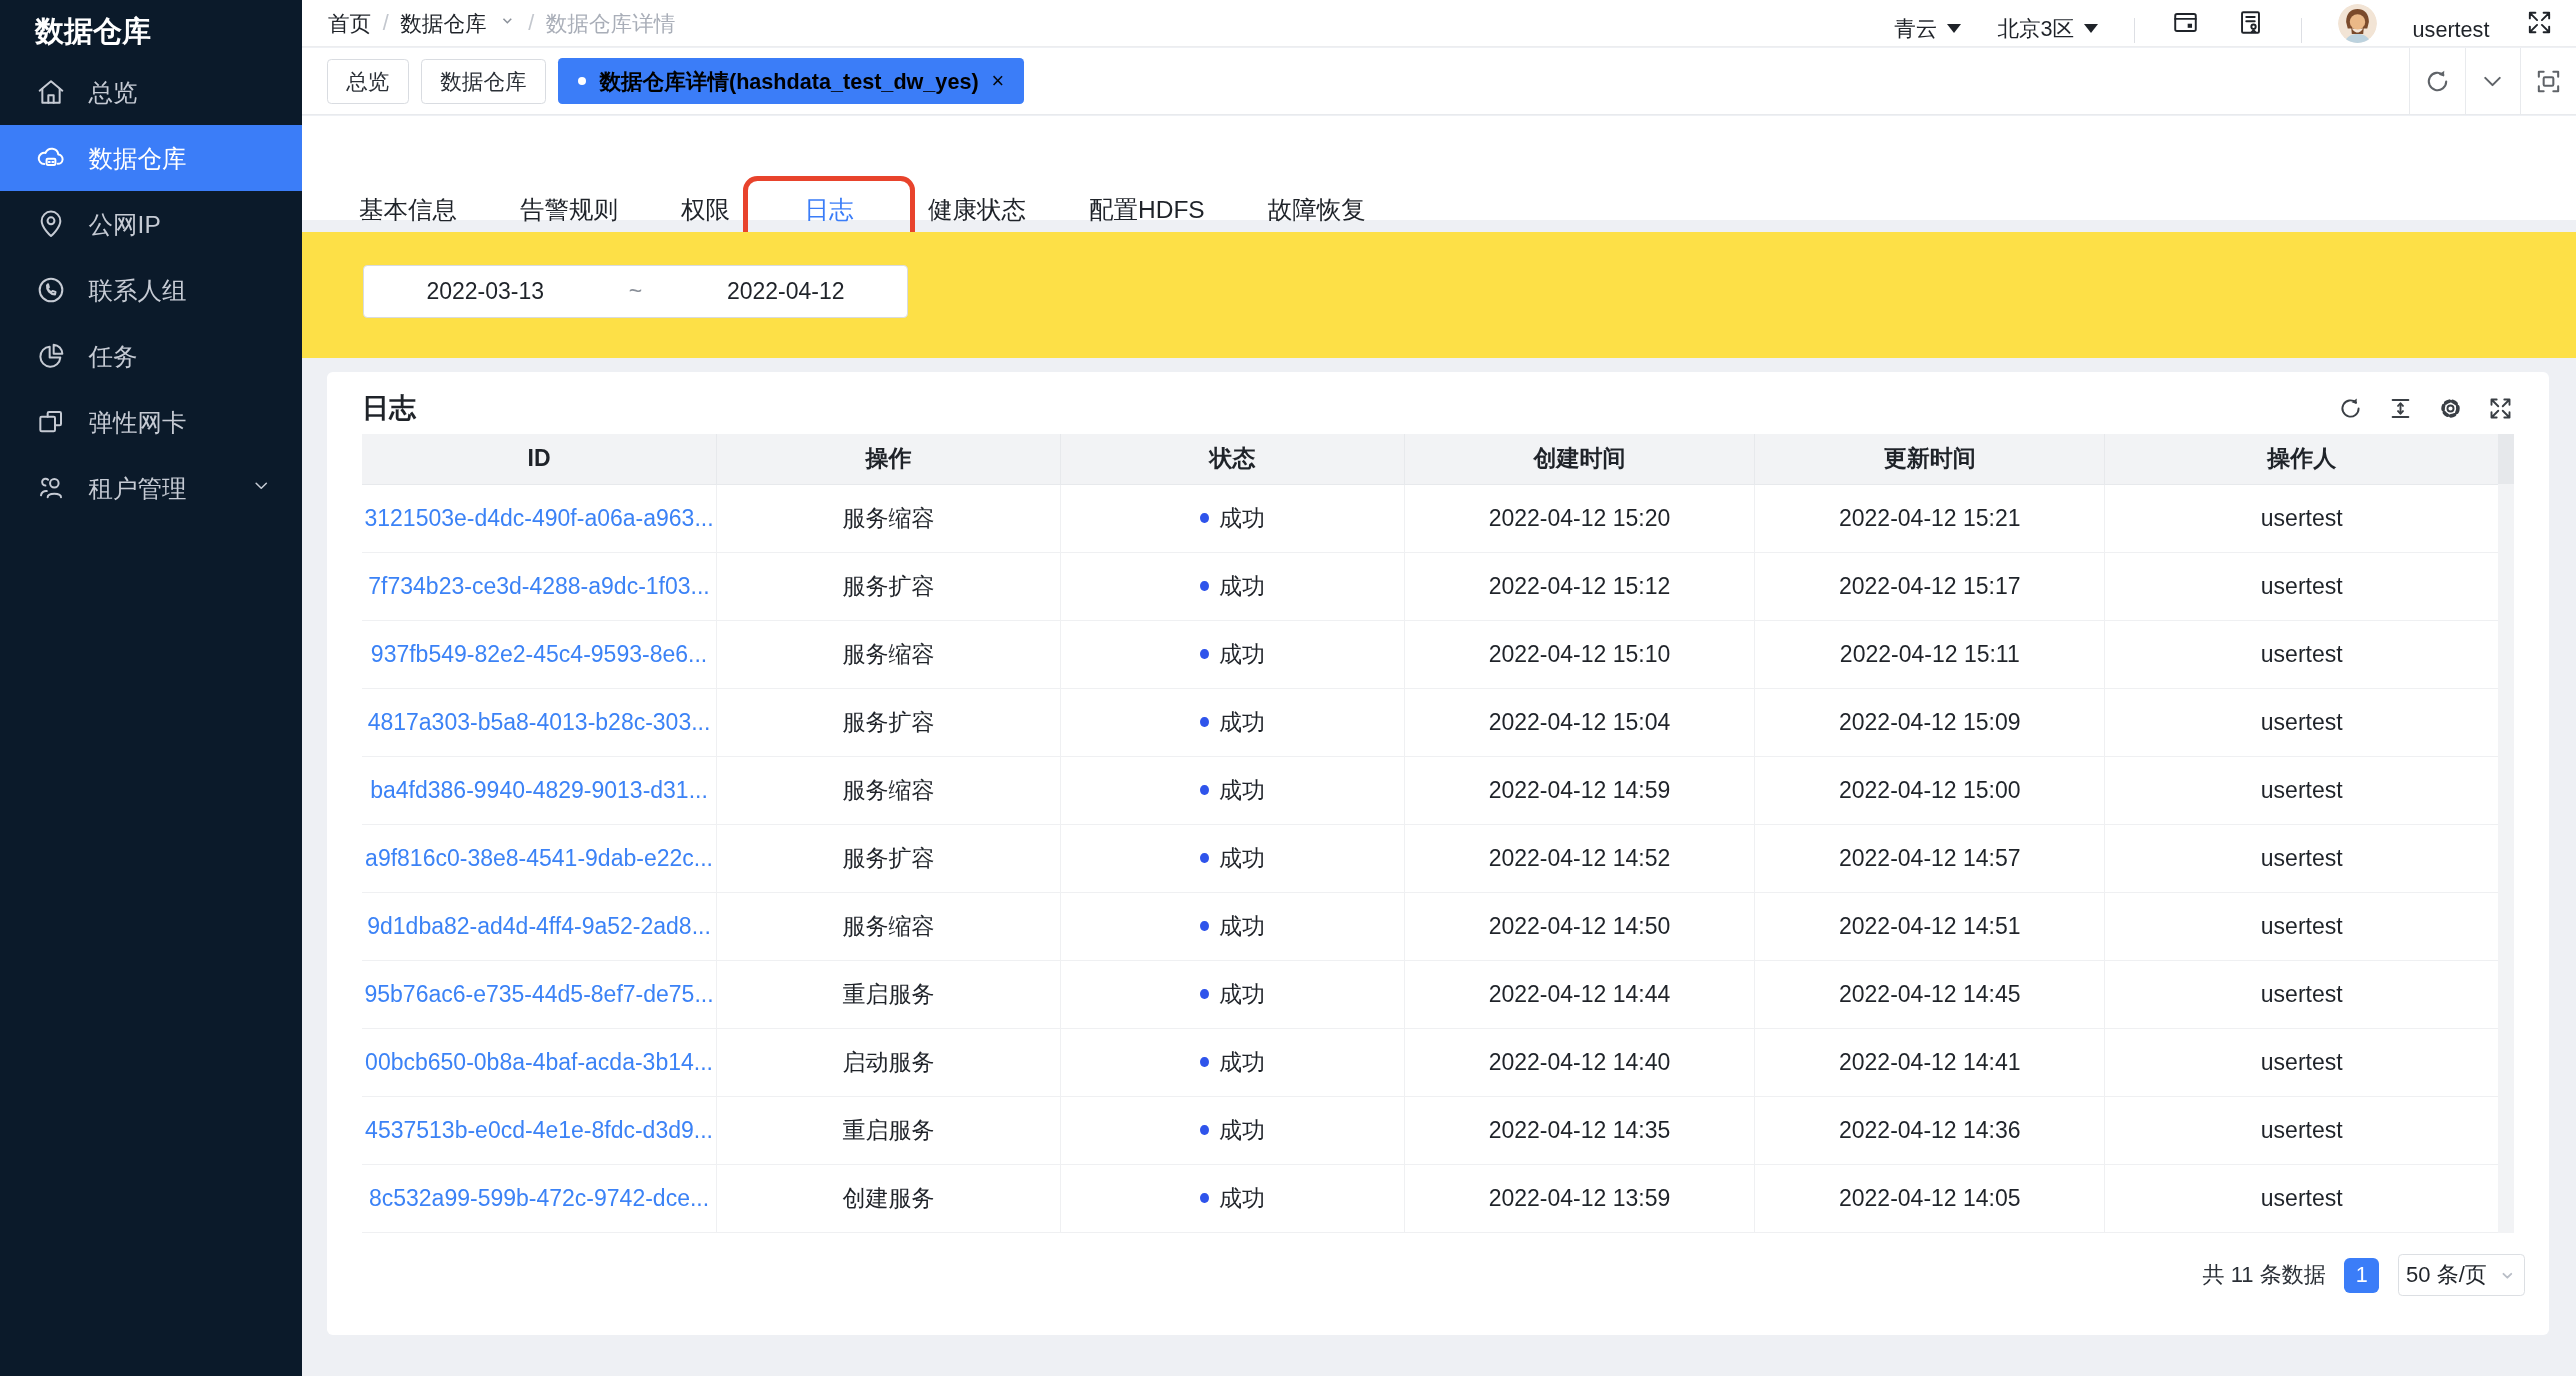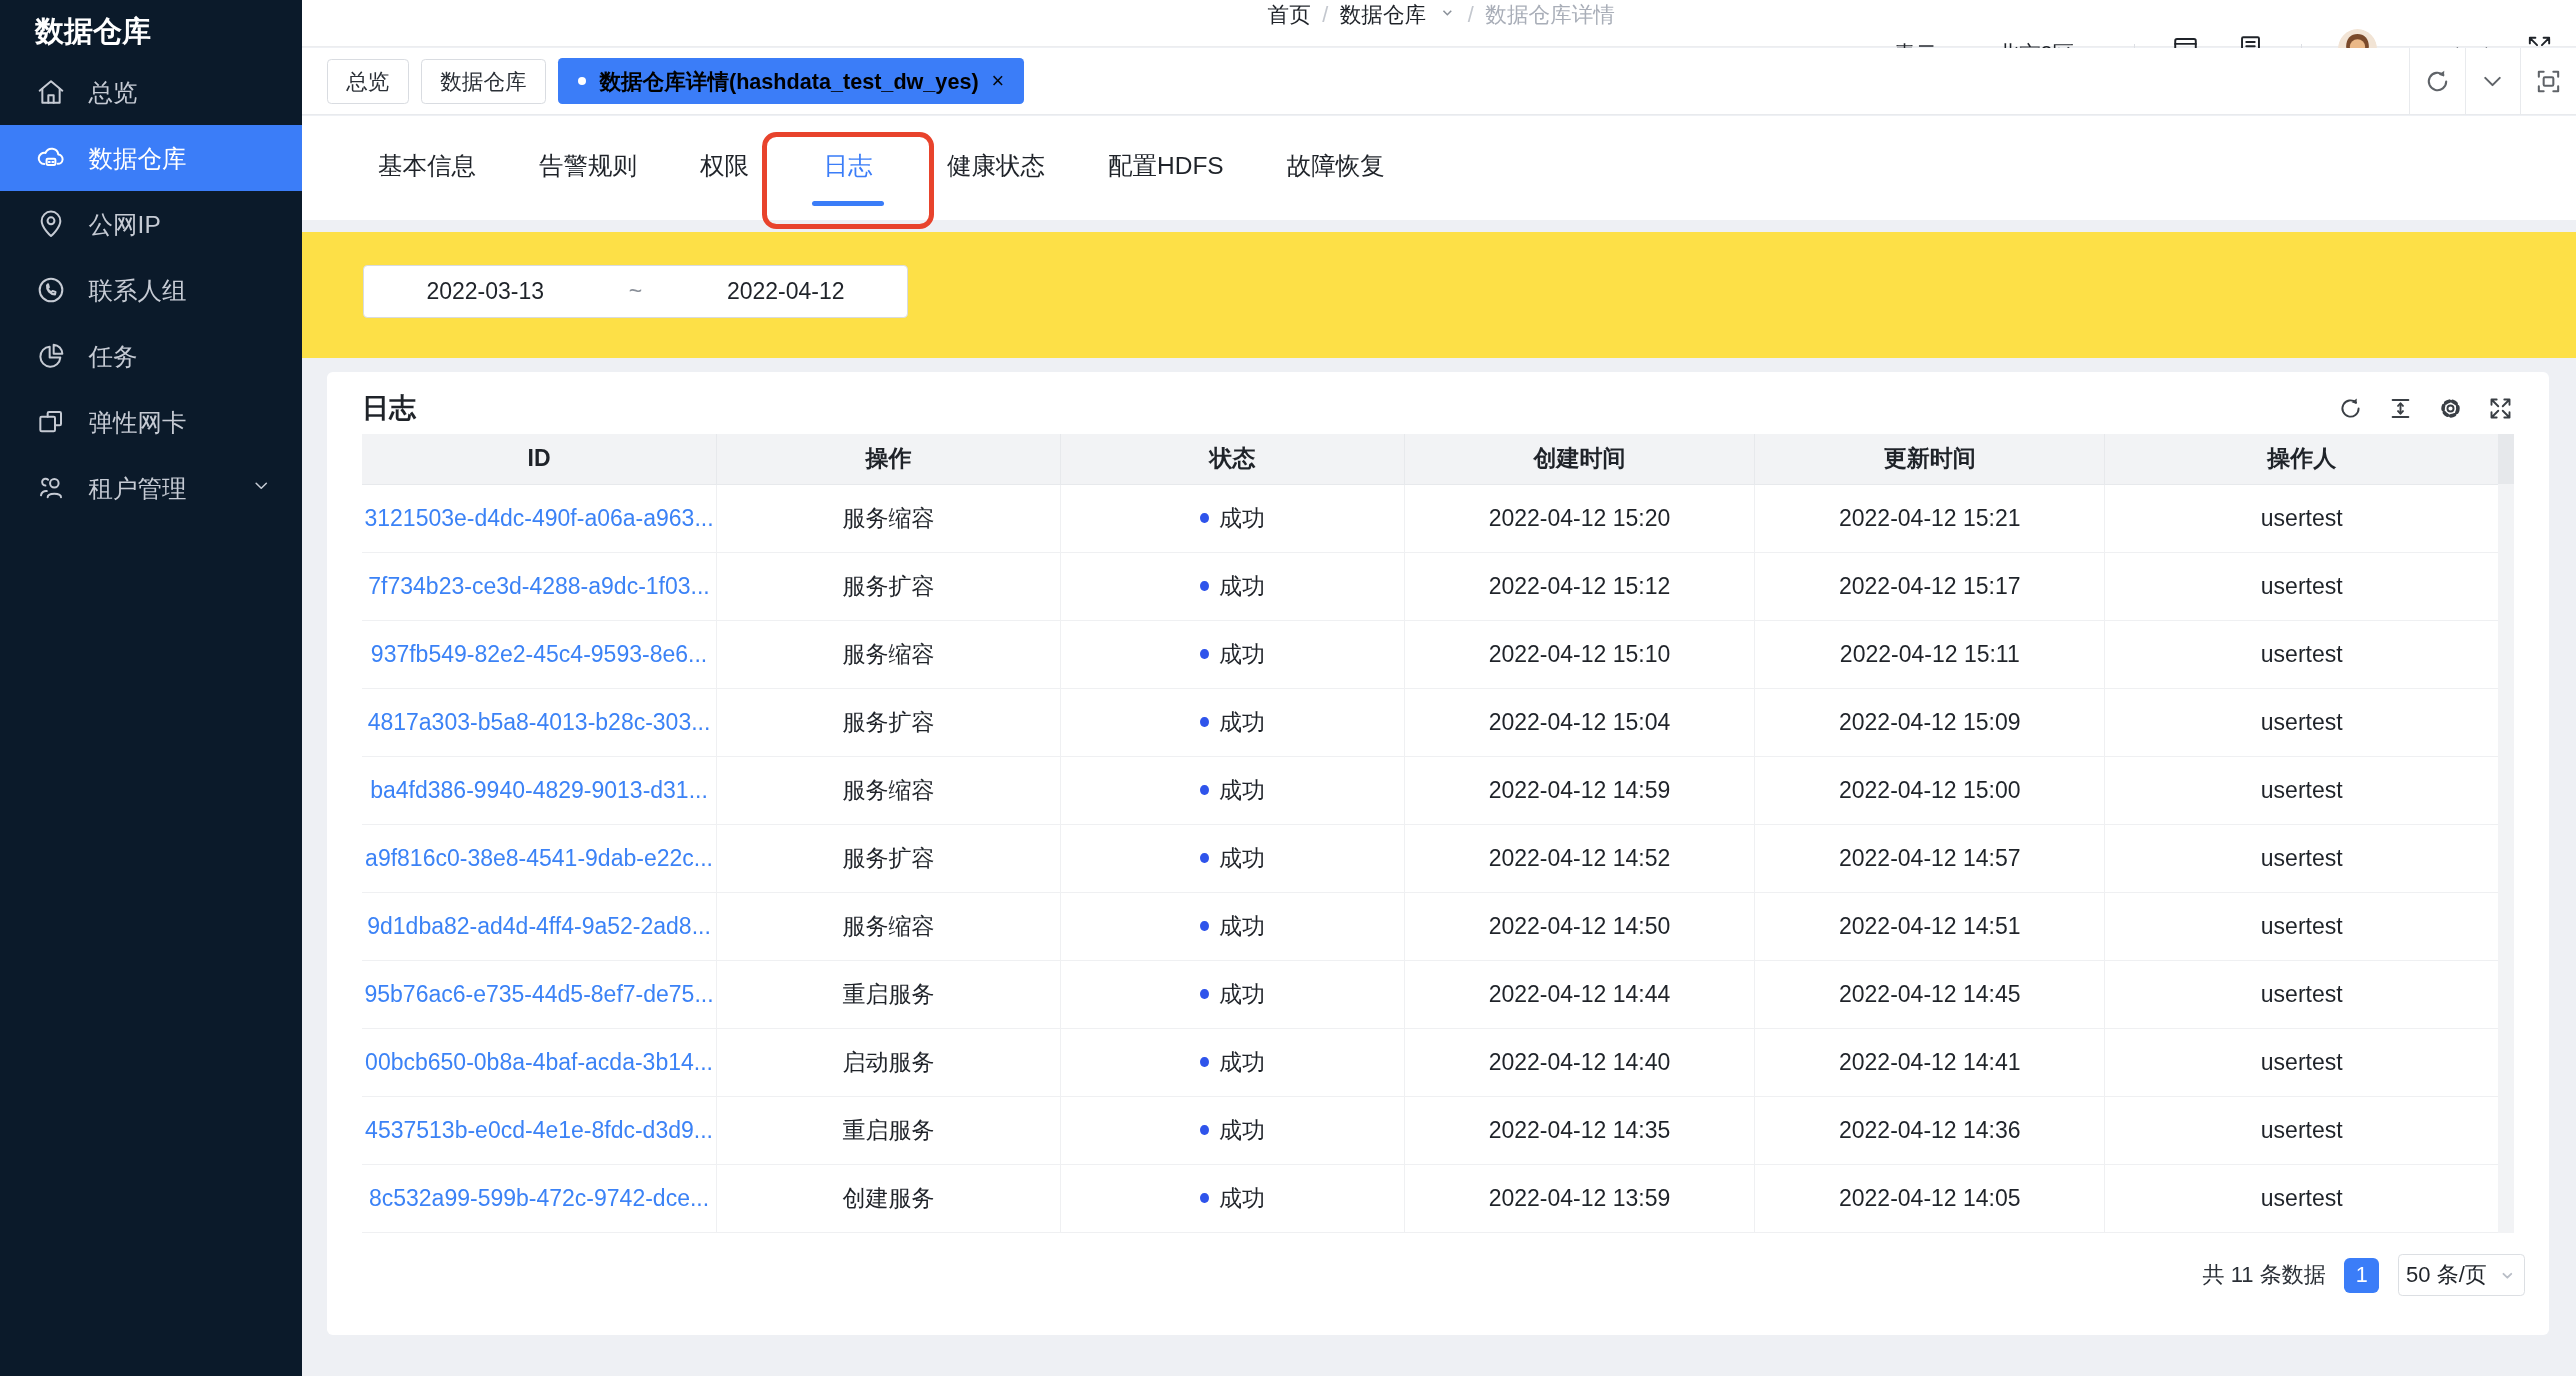--- a/index.html
+++ b/index.html
@@ -15,21 +15,21 @@
     color:#C6CBD4; font-size:24.5px; cursor:pointer; }
   .sb-item .sb-ic { width:32px; height:32px; margin-right:21.6px; flex:0 0 auto; display:flex; align-items:center; }
   .sb-item svg { width:32px; height:32px; stroke:#C6CBD4; fill:none; stroke-width:1.5; stroke-linecap:round; stroke-linejoin:round; }
   .sb-item.active { background:#3B7DF8; color:#FFFFFF; }
   .sb-item.active svg { stroke:#FFFFFF; }
   .sb-chevron { margin-left:auto; margin-right:29px; }
   .sb-chevron svg { width:24.5px; height:24.5px; }
 
   
   .topbar { position:absolute; left:302px; top:0; right:0; height:47px; background:#fff;
-    border-bottom:0.7px solid #ECEDEF; display:flex; align-items:center; padding:0 21.6px 0 26px;flex-direction:column; }
+    border-bottom:0.7px solid #ECEDEF; display:flex; align-items:center; padding:0 21.6px 0 26px; }
   .crumb { display:flex; align-items:center; font-size:21.6px; gap:11.5px; }
   .crumb .sep { color:#C3C7CE; }
   .crumb .link { color:#1F2329; cursor:pointer; }
   .crumb .muted { color:#A9AEB8; }
   .crumb .cr-chev svg { width:18.7px; height:18.7px; stroke:#8A9099; fill:none; stroke-width:2; }
   .top-right { margin-left:auto; display:flex; align-items:flex-end; gap:36px; font-size:21.6px; }
   .caret { width:0; height:0; border-left:7.2px solid transparent; border-right:7.2px solid transparent;
     border-top:9.3px solid #1F2329; display:inline-block; margin-left:10px; }
   .tr-item { display:flex; align-items:center; cursor:pointer; }
   .v-div { width:0.7px; height:24.5px; background:#DDDFE4; }
@@ -45,21 +45,21 @@
     border-radius:4.3px; background:#3B7DF8; color:#000000; font-size:21.6px; font-weight:bold; cursor:pointer; }
   .wtab-dot { width:8.6px; height:8.6px; border-radius:50%; background:#fff; }
   .wtab-close { font-weight:normal; font-size:21.6px; opacity:.95; cursor:pointer; }
   .strip-icons { margin-left:auto; height:100%; display:flex; align-items:stretch; }
   .strip-icons .sep { width:0.7px; background:#E8EAED; }
   .ts-ic { width:55px; display:flex; align-items:center; justify-content:center; cursor:pointer; }
   .ts-ic svg { width:29px; height:29px; stroke:#5F6368; fill:none; stroke-width:1.7; stroke-linecap:round; stroke-linejoin:round; }
 
   
   .tabs-panel { position:absolute; left:302px; top:116px; right:0; height:104px; background:#fff; }
-  .dtabs { display:flex; align-items:flex-start; padding:33px 0 0 76px; gap:63px; }
+  .dtabs { display:flex; align-items:flex-start; padding:33px 0 0 57px; gap:63px;margin-top:44px; }
   .dtab { font-size:24.5px; color:#1F2329; cursor:pointer; position:relative; text-align:center; }
   .dtab.active { color:#3B7DF8; }
   .dtab .underline { height:5.8px; width:72px; background:#3B7DF8; border-radius:2.9px; margin:18.7px auto 0; }
   .annot-box { position:absolute; left:-50px; right:-50px; top:-17.3px; bottom:-23px;
     border:5px solid #E8432C; border-radius:14.4px; pointer-events:none; }
 
   .filter-panel { position:absolute; left:302px; top:232px; right:0; height:126px; background:#fde047; }
   .date-range { position:absolute; left:61px; top:33px; width:545px; height:53px;
     border:1.4px solid #D8DBE0; border-radius:4.3px; background:#fff; display:flex; align-items:center;
     font-size:23px; color:#1F2329; cursor:pointer; }

